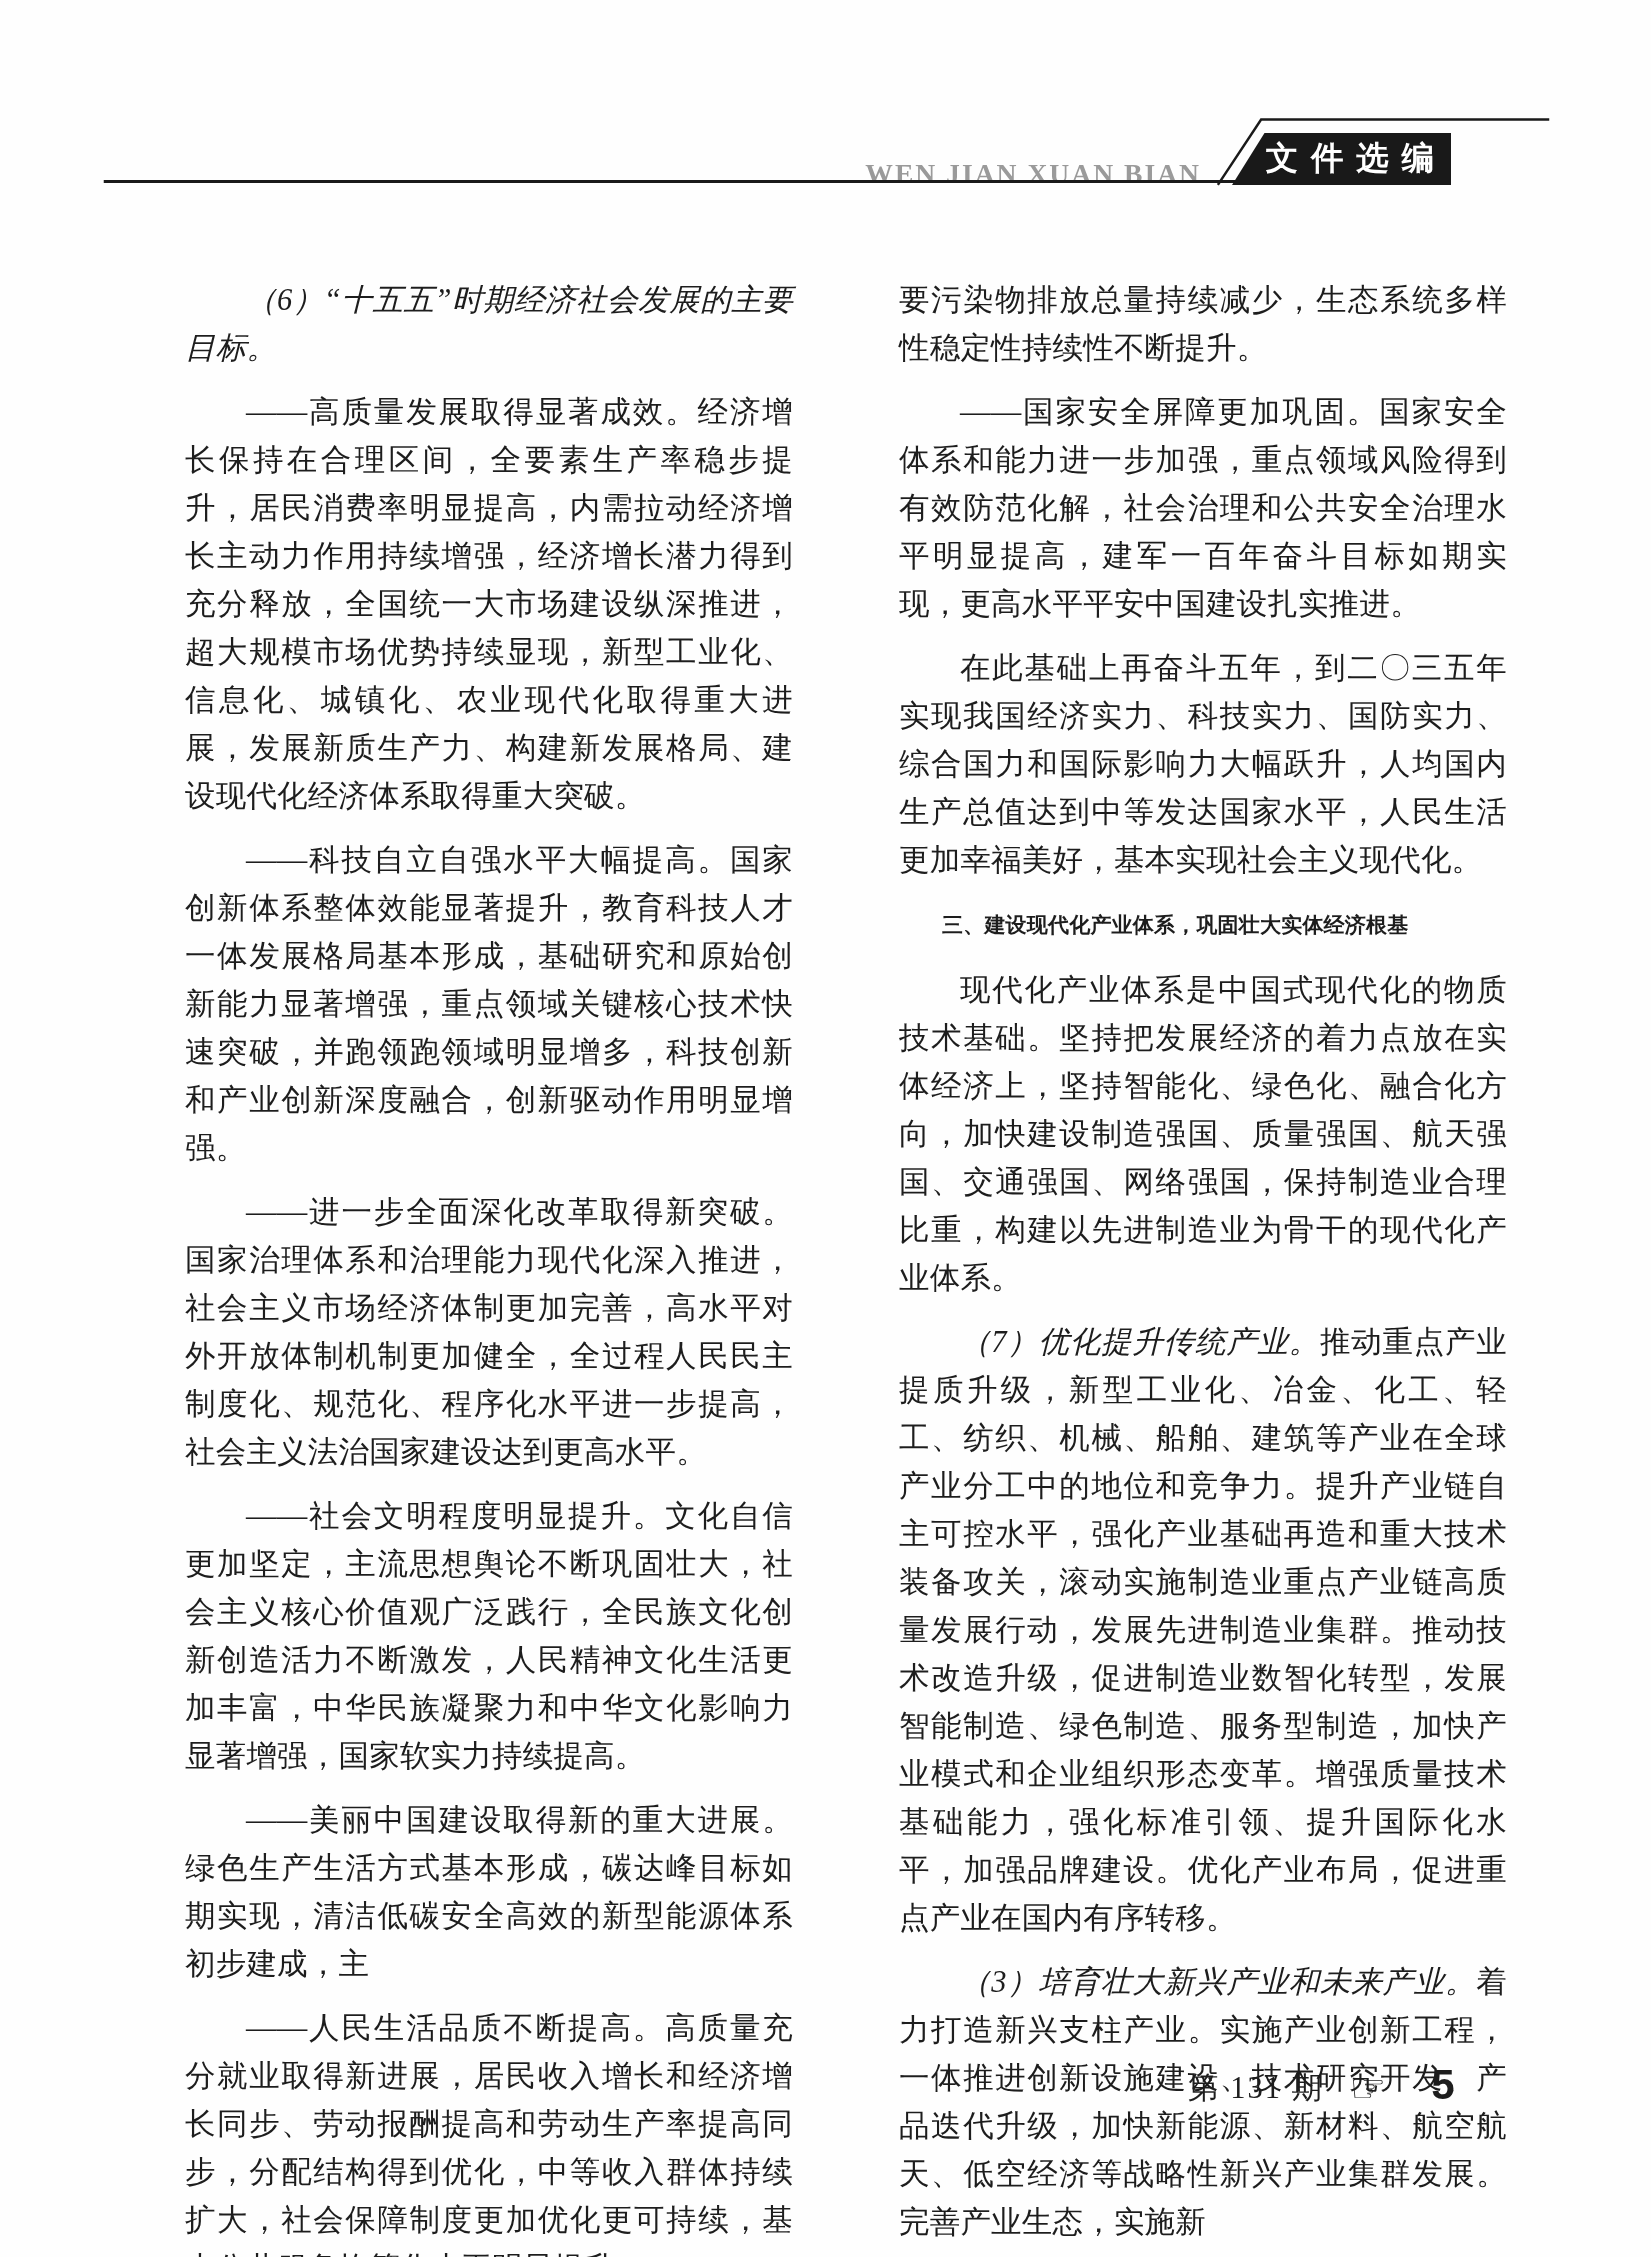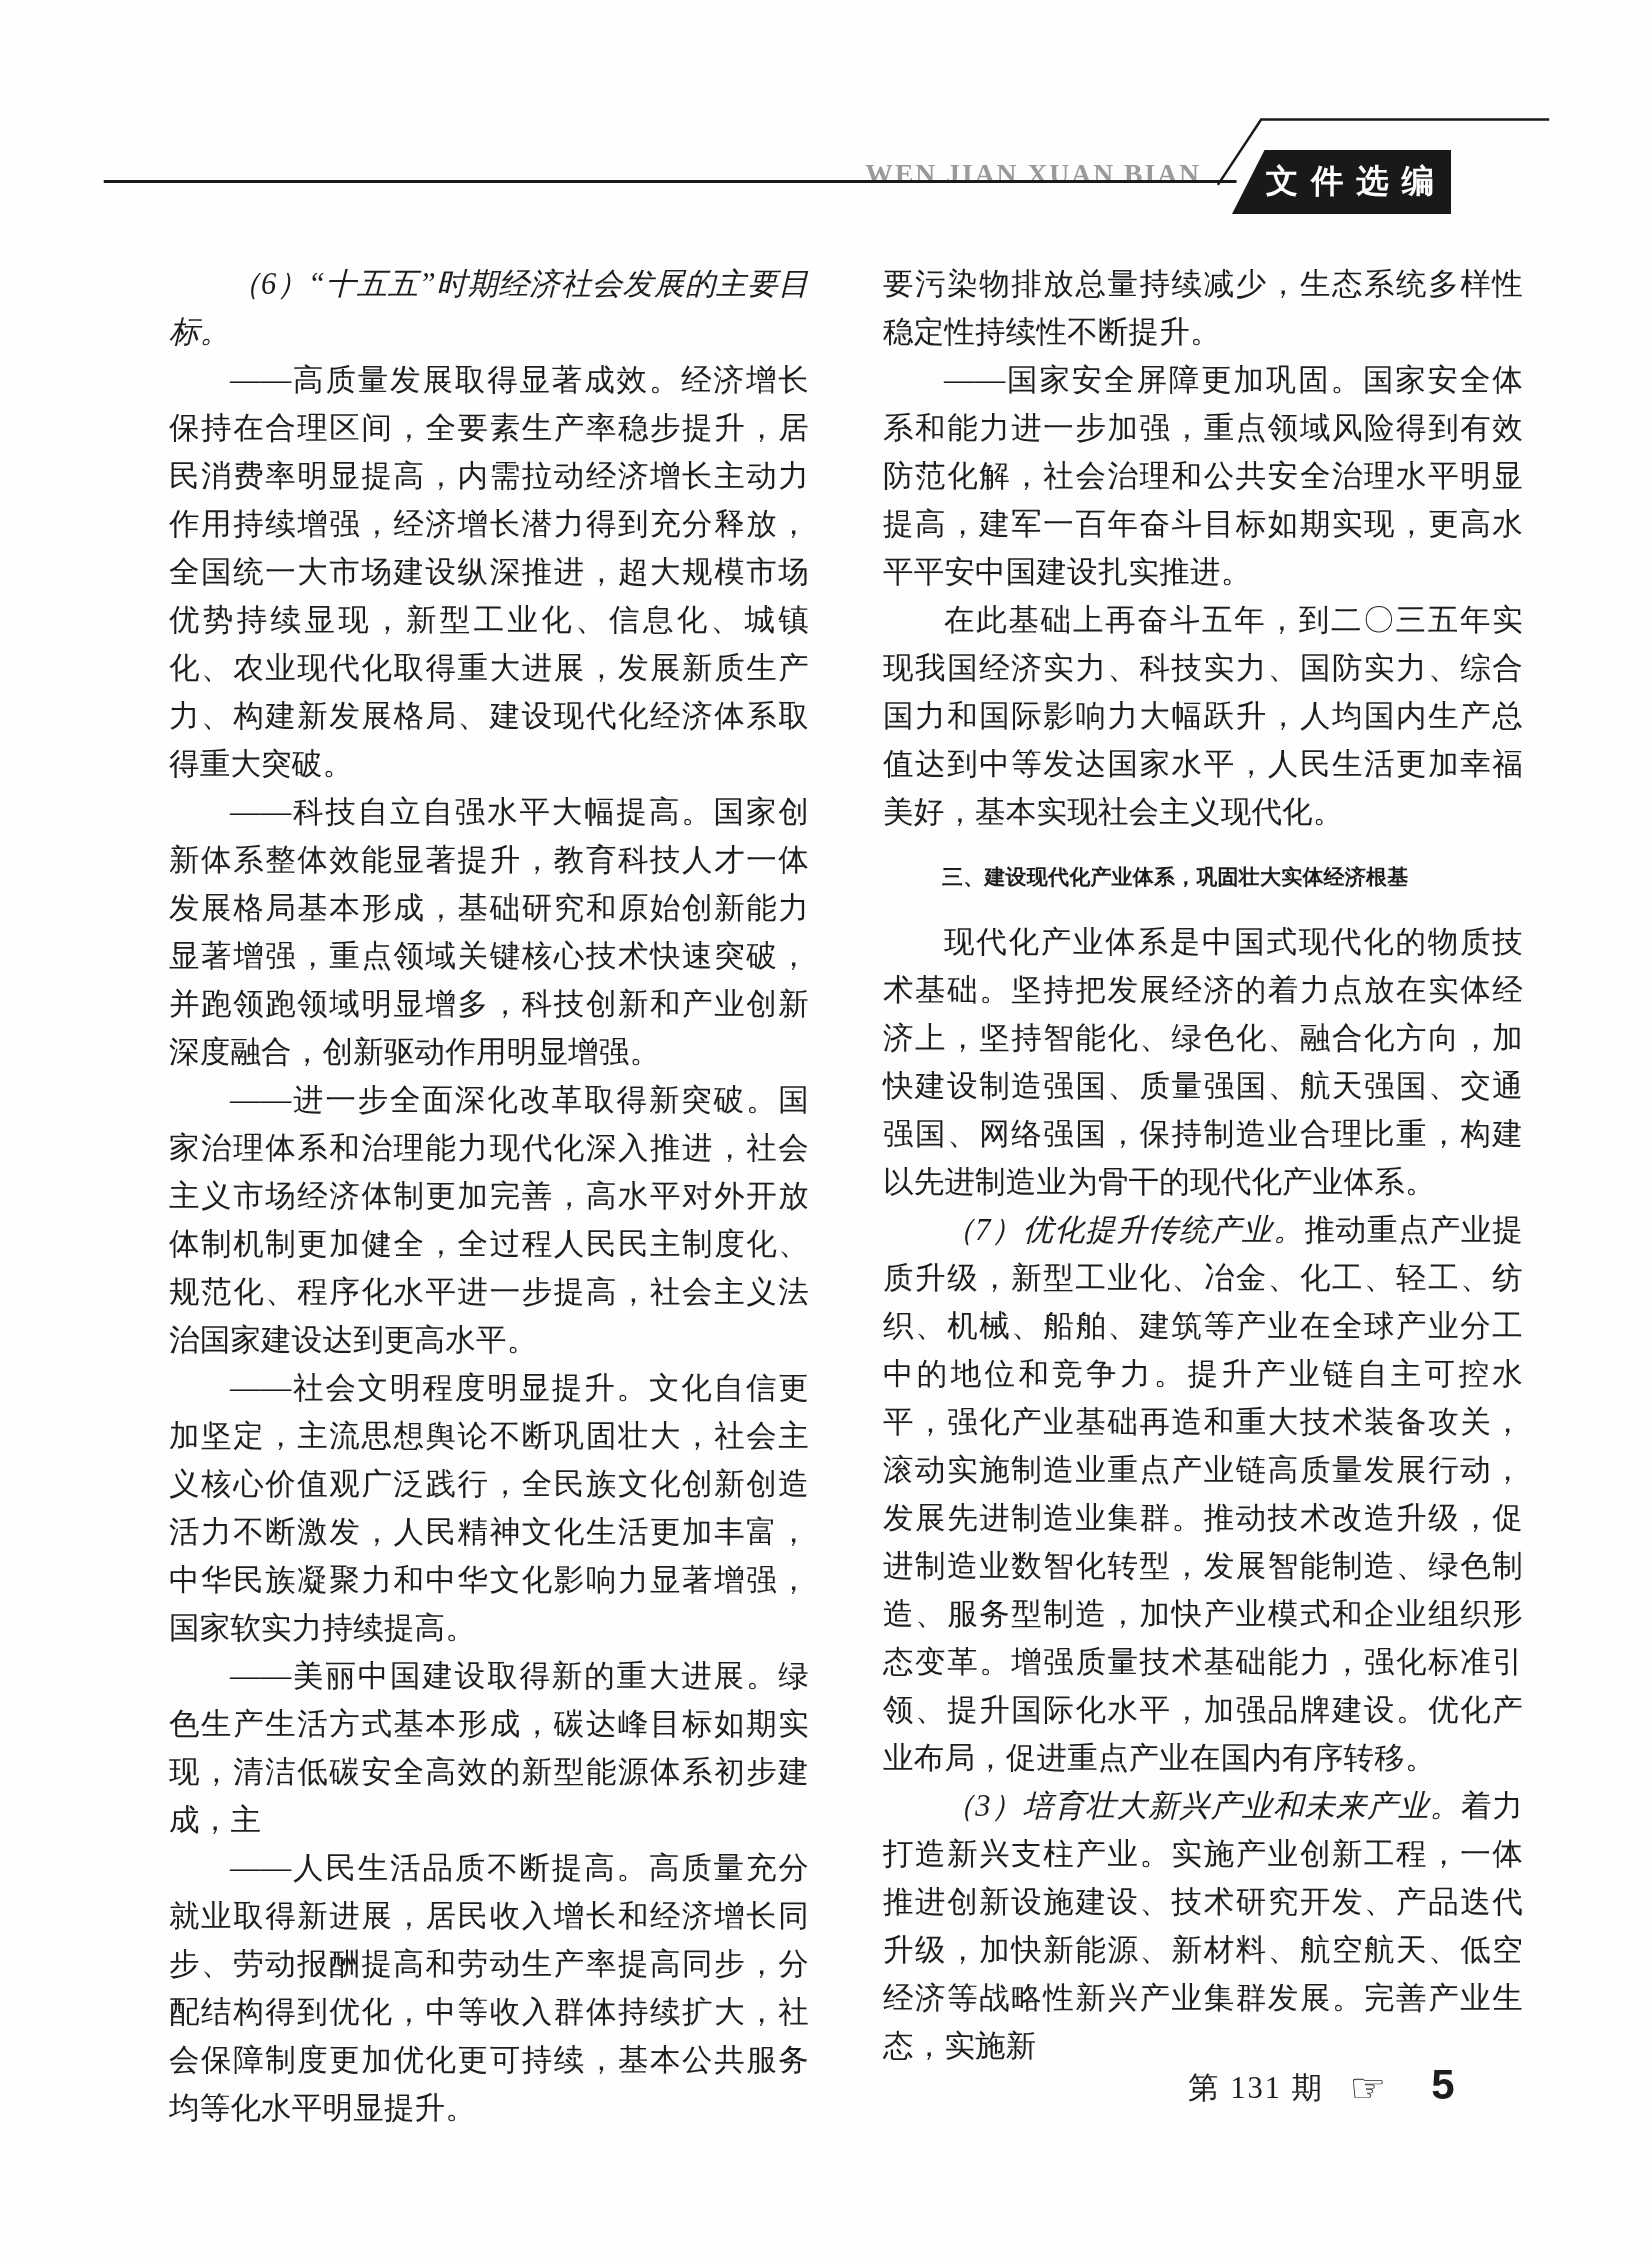--- a/index.html
+++ b/index.html
@@ -33,23 +33,23 @@
     margin-top: 12px;
   }
   .header-lines {
     position: absolute;
     top: 0; left: 0;
     width: 1652px; height: 236px;
   }
   .masthead-badge {
     position: absolute;
     left: 1232px;
-    top: 150px;
+    top: 133px;
     width: 219px;
-    height: 64px;
+    height: 52px;
     background: #191919;
     clip-path: polygon(32.5px 0, 100% 0, 100% 100%, 0 100%);
     display: flex;
     align-items: center;
     justify-content: center;
     box-sizing: border-box;
     padding-left: 29.6px;
   }
   .masthead-badge span {
     color: #ffffff;
@@ -66,21 +66,21 @@
     top: 260px;
     width: 640px;
     font-size: 30.5px;
     line-height: 48px;
     text-align: justify;
     letter-spacing: 0.2px;
     color: #1d1d1d;
   }
   .col-left  { left: 169px; }
   .col-right { left: 883px; }
-  .column p { margin: 0; text-indent: 2em; }
+  .column p { margin: 16px; text-indent: 2em; }
   .column p.no-indent { text-indent: 0; }
   .kai { font-style: italic; }
   .heading {
     margin: 17px;
     text-indent: 2em;
     font-family: "Liberation Sans", "DejaVu Sans", sans-serif;
     font-weight: bold;
     font-size: 21px;
     line-height: 48px;
   }

